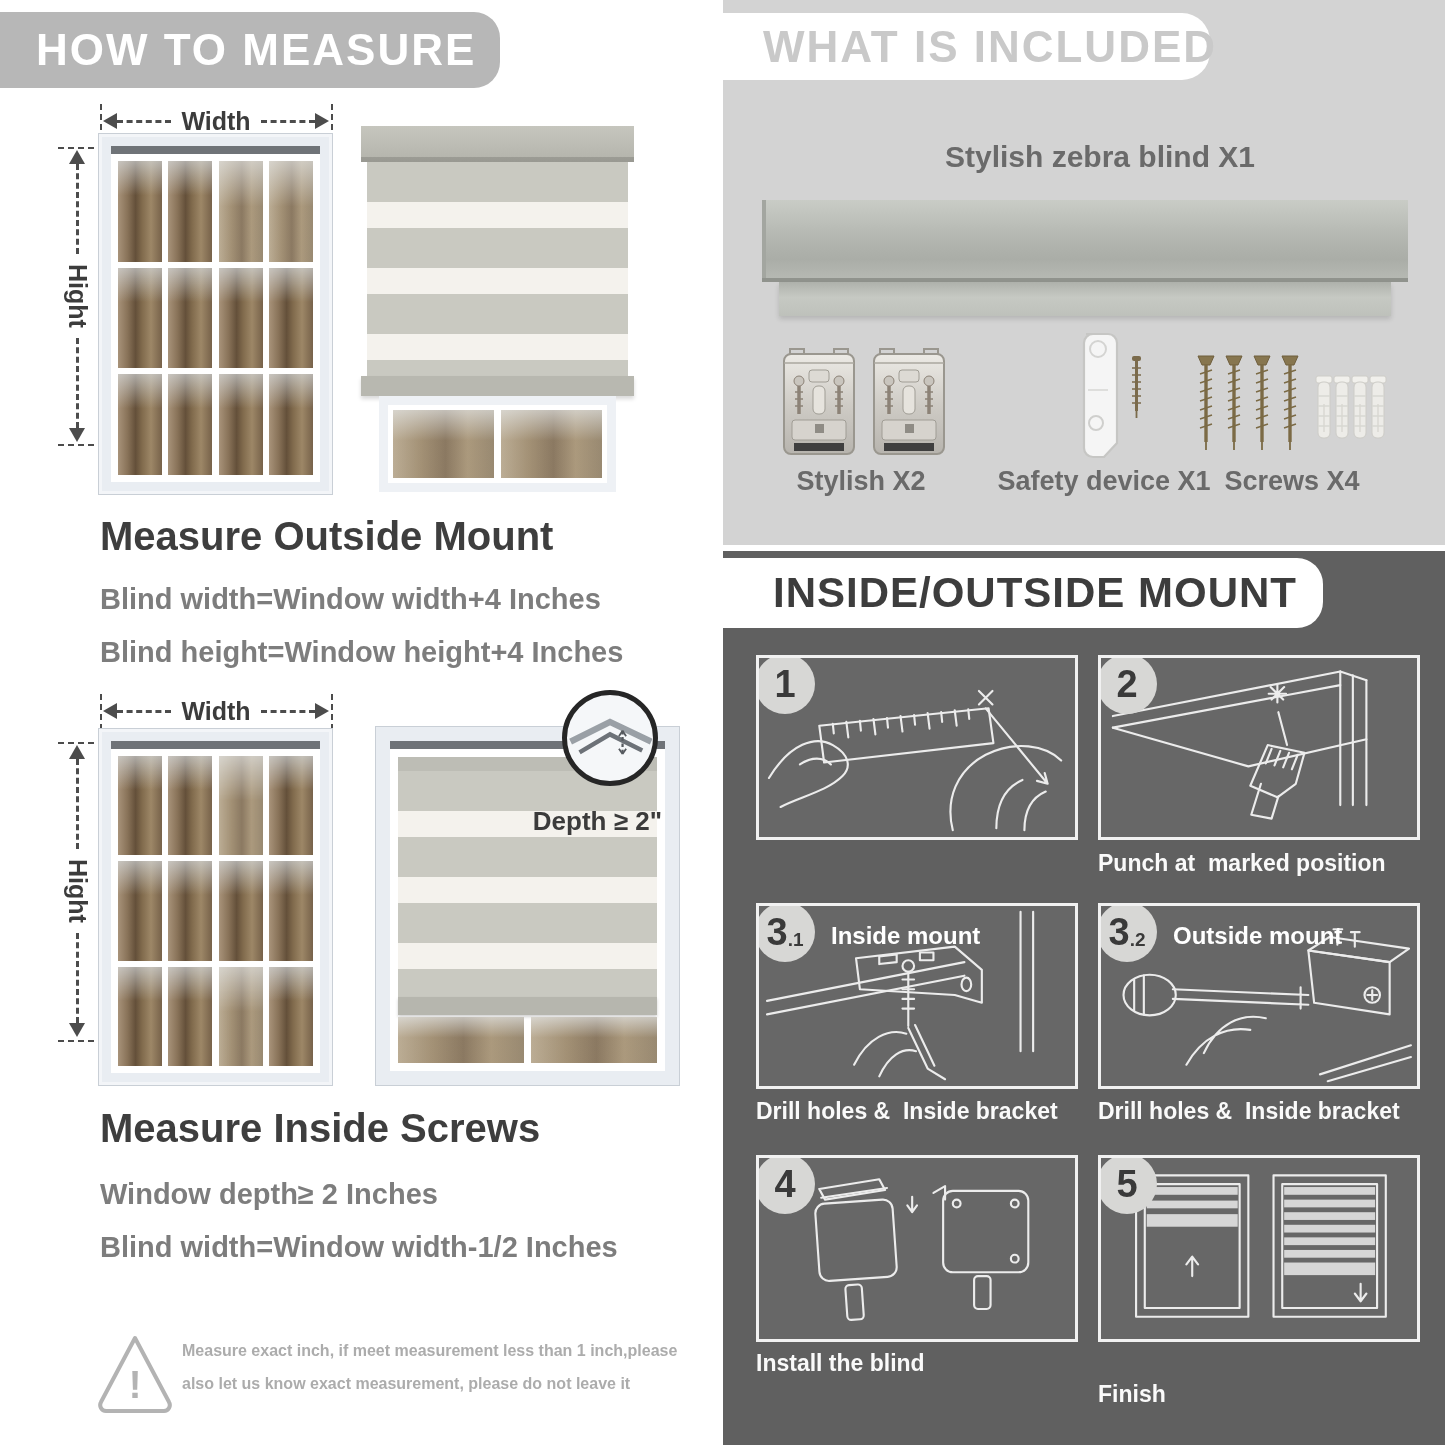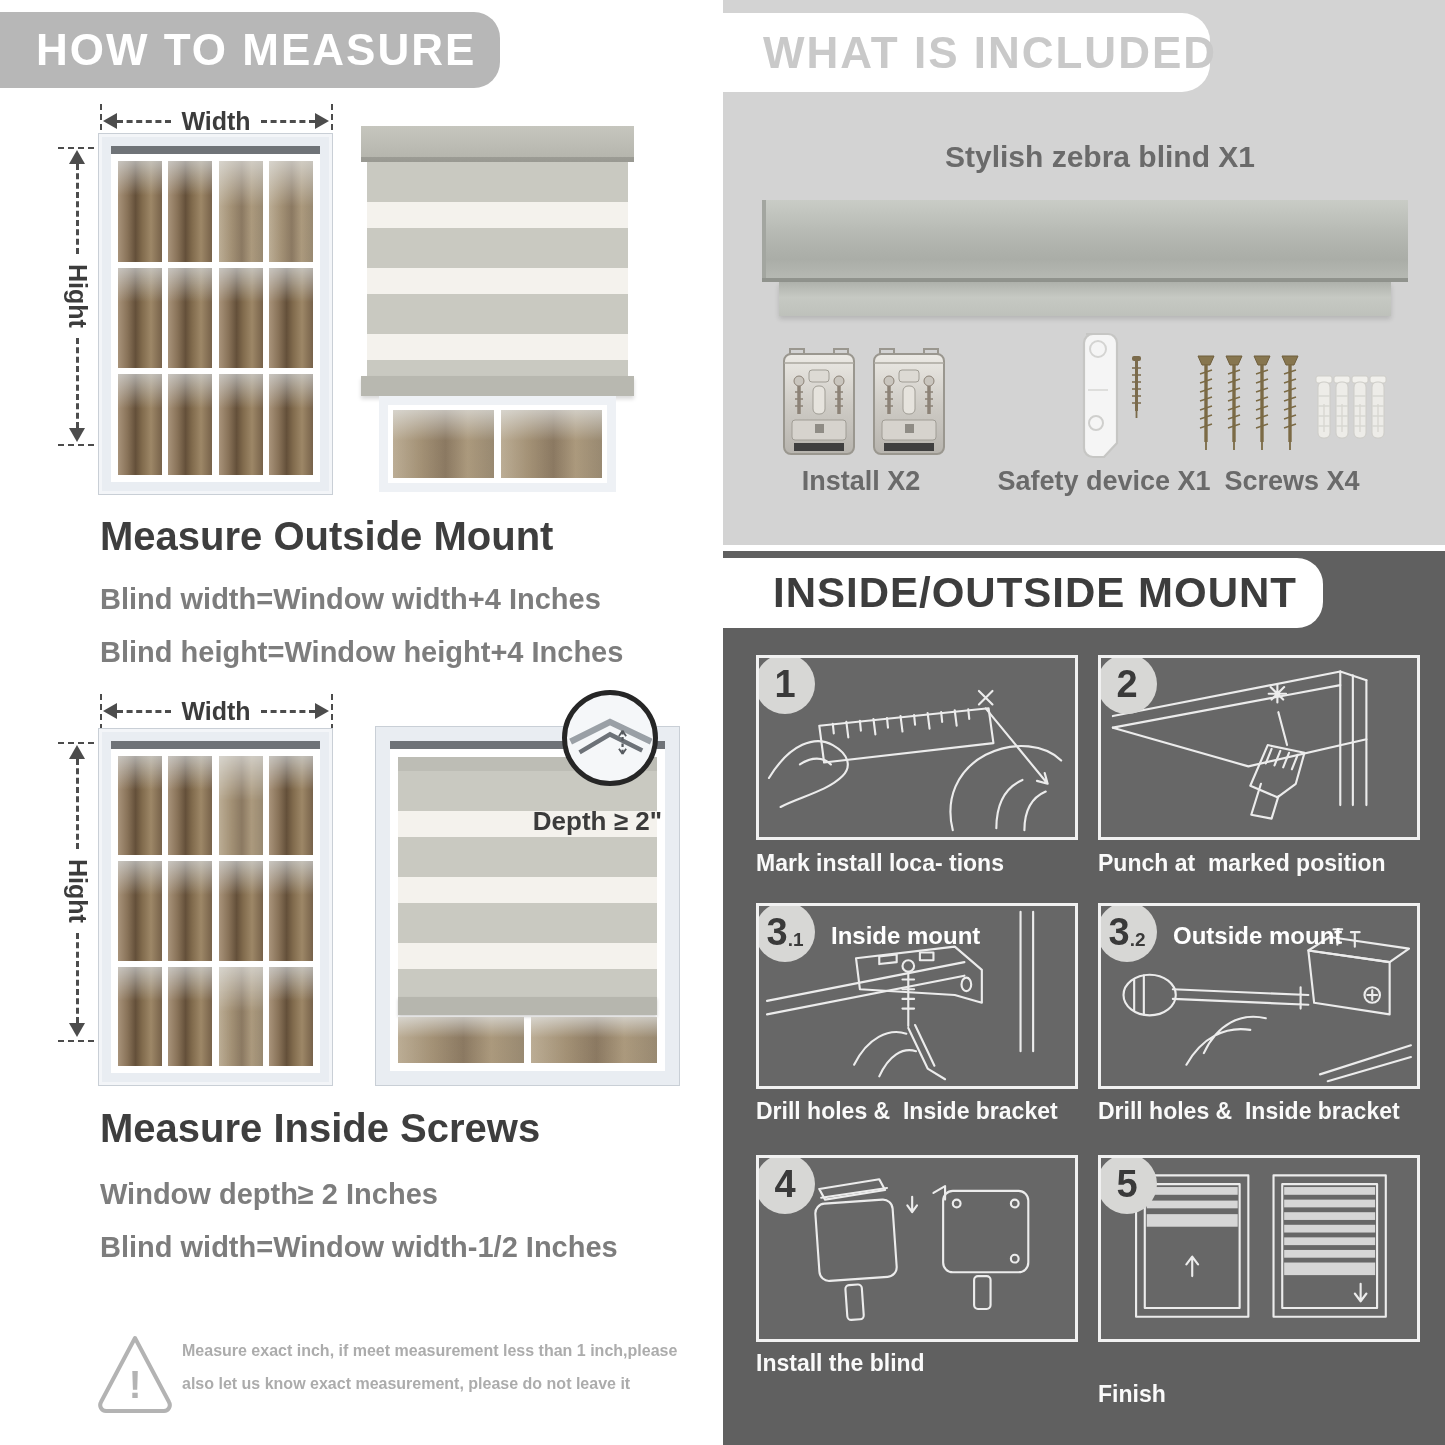--- a/index.html
+++ b/index.html
@@ -4,21 +4,21 @@
 <style>
   html,body{margin:0;padding:0;background:#fff;}
   .page{position:relative;width:1445px;height:1445px;background:#fff;overflow:hidden;
         font-family:"Liberation Sans",sans-serif;}
   .abs{position:absolute;}
 
   
   .hdr-left{left:0;top:12px;width:500px;height:76px;background:#b7b7b7;
             border-radius:0 26px 26px 0;display:flex;align-items:center;}
   .hdr-left span{color:#fff;font-size:44px;font-weight:bold;letter-spacing:2px;padding-left:36px;white-space:nowrap;}
-  .hdr-inc{left:723px;top:13px;width:487px;height:79px;background:#fff;
+  .hdr-inc{left:723px;top:13px;width:487px;height:67px;background:#fff;
            border-radius:0 28px 28px 0;display:flex;align-items:center;}
   .hdr-inc span{color:#c9c9c9;font-size:44px;font-weight:bold;letter-spacing:2px;padding-left:40px;white-space:nowrap;}
   .hdr-mount{left:723px;top:558px;width:600px;height:70px;background:#fff;
              border-radius:0 26px 26px 0;display:flex;align-items:center;z-index:3;}
   .hdr-mount span{color:#3d3d3d;font-size:42px;font-weight:bold;letter-spacing:1px;padding-left:50px;white-space:nowrap;}
 
   
   .inc-panel{left:723px;top:0;width:722px;height:545px;background:#d3d3d3;}
   .dark-panel{left:723px;top:551px;width:722px;height:894px;background:#606060;}
 
@@ -294,21 +294,21 @@
     <use href="#screw" x="14" y="14"></use>
       <use href="#screw" x="42" y="14"></use>
       <use href="#screw" x="70" y="14"></use>
       <use href="#screw" x="98" y="14"></use>
     <use href="#anchor" x="132" y="40"></use>
       <use href="#anchor" x="150" y="40"></use>
       <use href="#anchor" x="168" y="40"></use>
       <use href="#anchor" x="186" y="40"></use>
   </svg>
 
-  <div class="abs item-lab" style="left:761px;top:466px;width:200px">Install X2</div>
+  <div class="abs item-lab" style="left:761px;top:466px;width:200px">Stylish X2</div>
   <div class="abs item-lab" style="left:984px;top:466px;width:240px">Safety device X1</div>
   <div class="abs item-lab" style="left:1187px;top:466px;width:210px">Screws X4</div>
 
   <div class="abs hdr-mount">
     <span>INSIDE/OUTSIDE MOUNT</span>
   </div>
 
   <div class="abs step" style="left:756px;top:655px;width:322px;height:185px">
     <svg class="art lineart" viewBox="0 0 322 185">
       <path d="M60 70 L235 52 L240 88 L65 108 Z"></path>
@@ -318,21 +318,20 @@
       <path d="M8 124 C30 88 56 80 74 90 C90 99 94 112 84 122 C68 138 38 144 20 154"></path>
       <path d="M40 110 C52 102 64 102 72 110"></path>
       <path d="M198 178 C190 146 202 116 232 100 C262 85 294 90 310 106"></path>
       <path d="M243 176 C243 152 252 134 270 126 M272 178 C272 158 280 144 294 138"></path>
     </svg>
     <div class="badge">
       <span class="n">1</span>
     </div>
 
   </div>
-  <div class="caption abs" style="left:756px;top:850px">Mark install loca- tions</div>
 
   <div class="abs step" style="left:1098px;top:655px;width:322px;height:185px">
     <svg class="art lineart" viewBox="0 0 322 185">
       <path d="M10 60 L245 14 M10 72 L245 28"></path>
       <path d="M245 14 V152 M258 18 V152 M272 23 V152"></path>
       <path d="M245 14 L272 23 M10 72 L150 112 L272 84"></path>
       <path d="M152 132 L170 90 L208 98 L199 130 L180 144 Z"></path>
       <path d="M174 94 l-6 15 M183 96 l-6 15 M192 98 l-6 15 M201 100 l-6 15"></path>
       <path d="M163 130 L153 162 L174 166 L181 143"></path>
       <path d="M190 90 L181 56"></path>

